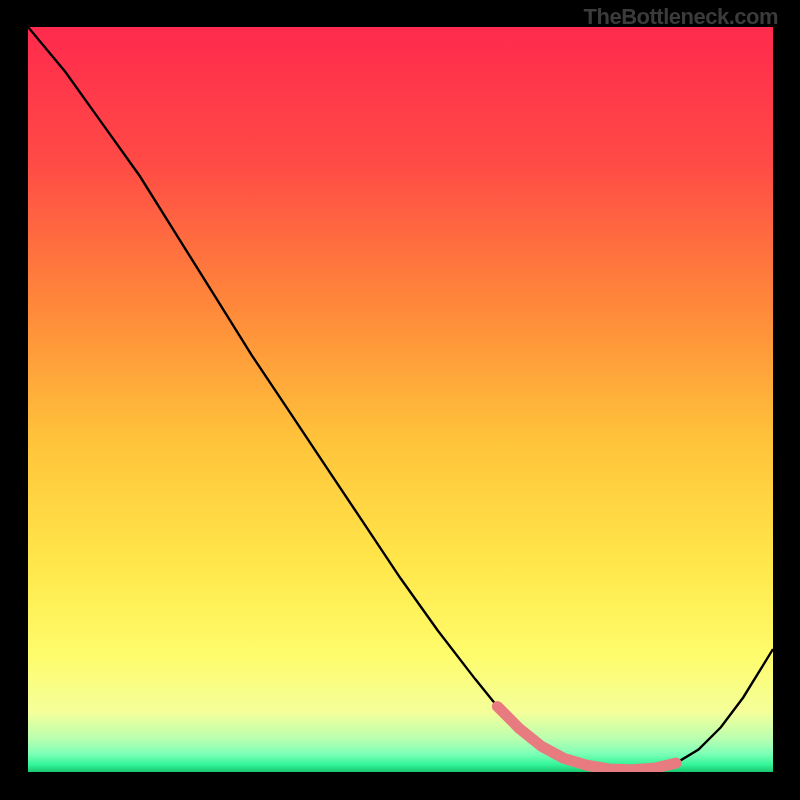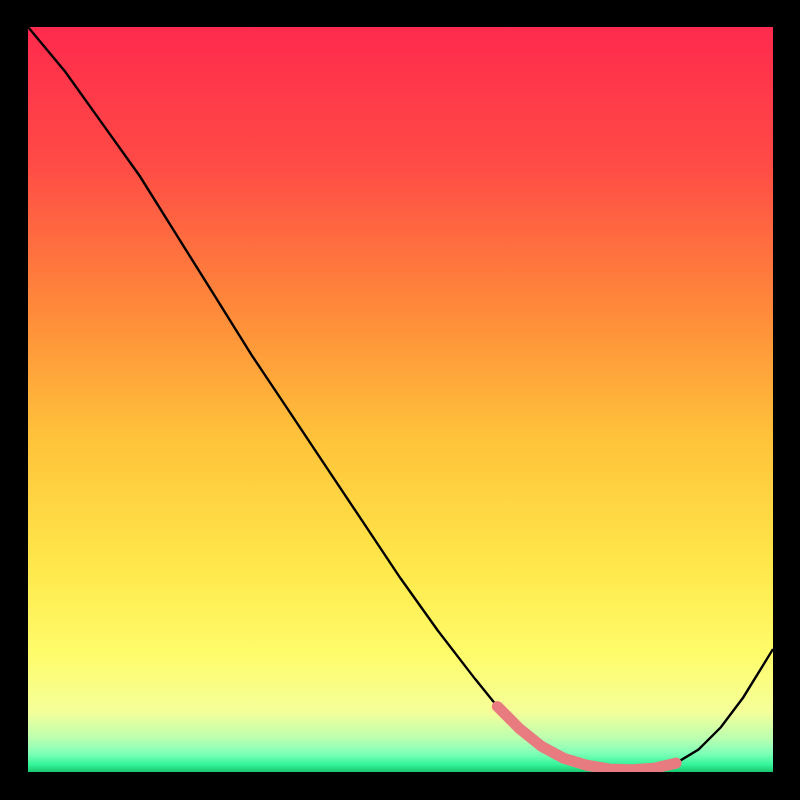--- a/index.html
+++ b/index.html
@@ -30,20 +30,21 @@
   svg {
     position: absolute;
     top: 0;
     left: 0;
   }
 </style>
 </head>
 <body>
 
 <div class="stage">
+  <div class="watermark">TheBottleneck.com</div>
 
   <svg id="chart-svg" width="800" height="800" viewBox="0 0 800 800">
     <defs>
       <linearGradient id="bg-grad" x1="0" y1="0" x2="0" y2="1">
           <stop offset="0%" stop-color="#ff2a4d"></stop>
           <stop offset="18%" stop-color="#ff4a46"></stop>
           <stop offset="38%" stop-color="#ff8a3a"></stop>
           <stop offset="55.00000000000001%" stop-color="#ffc23a"></stop>
           <stop offset="72%" stop-color="#ffe74a"></stop>
           <stop offset="84%" stop-color="#fffc6a"></stop>

